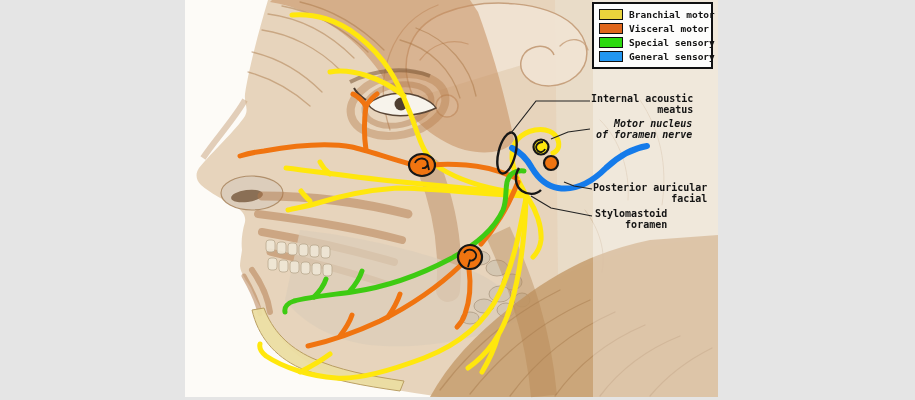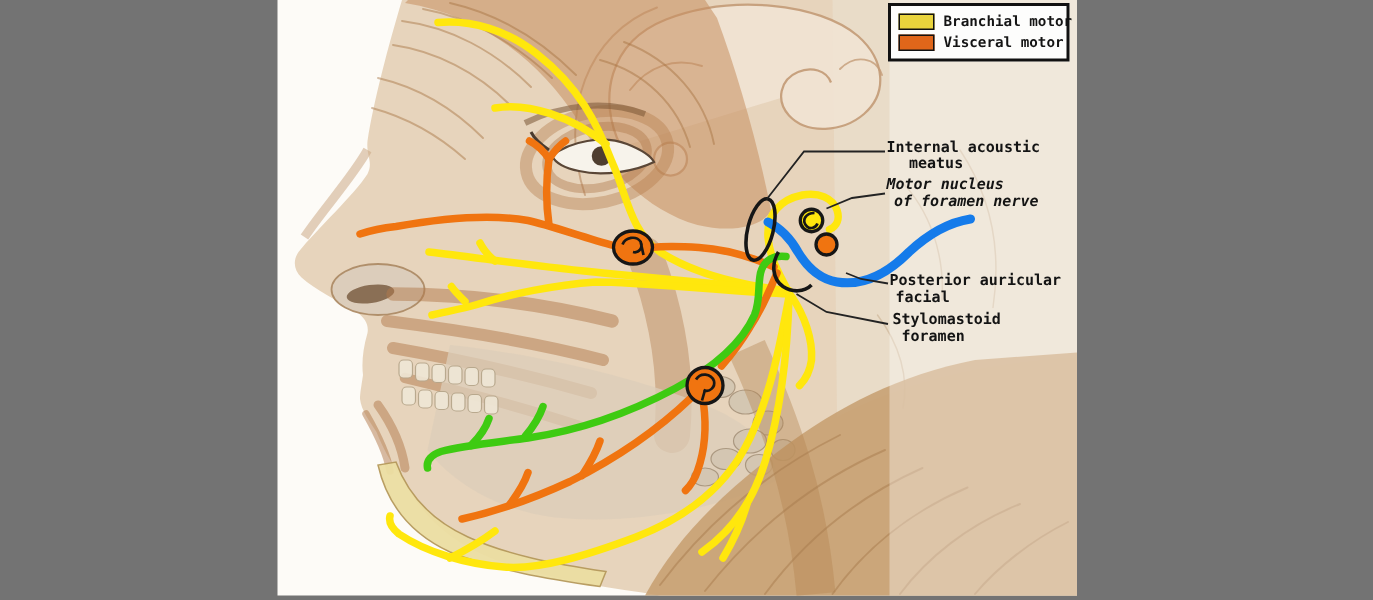--- a/index.html
+++ b/index.html
@@ -1,17 +1,17 @@
 <!DOCTYPE html>
 <html><head>
 <meta charset="utf-8">
 <style>
   html,body{margin:0;padding:0;background:#ffffff;}
-  .stage{position:relative;width:915px;height:400px;background:#737373;overflow:hidden;
-         font-family:"DejaVu Sans Mono","Liberation Mono",monospace;}
+  .stage{position:relative;width:915px;height:400px;background:#e5e5e5;overflow:hidden;
+         font-family:"DejaVu Sans Mono","Liberation Mono",monospace;text-align:right;}
   .stage svg{position:absolute;left:0;top:0;}
   
   .legend{position:absolute;left:592px;top:2px;width:121px;border:2px solid #111;
           background:#fdfdfc;padding:3px 4px 4px 5px;box-sizing:border-box;}
   .legend-row{display:flex;align-items:center;height:14px;}
   .swatch{display:inline-block;width:22px;height:9px;border:1px solid #111;margin-right:6px;flex:0 0 auto;}
   .legend-label{font-size:9.5px;font-weight:bold;color:#141414;white-space:nowrap;letter-spacing:0;}
   
   .ann{position:absolute;color:#141414;font-size:10px;line-height:10.5px;font-weight:bold;white-space:nowrap;}
   .ann .l2{display:block;}
@@ -200,20 +200,28 @@
 
 <div class="legend">
   <div class="legend-row">
     <span class="swatch" style="background-color: rgb(233, 212, 60);"></span>
     <span class="legend-label">Branchial motor</span>
   </div>
   <div class="legend-row">
     <span class="swatch" style="background-color: rgb(224, 102, 26);"></span>
     <span class="legend-label">Visceral motor</span>
   </div>
+  <div class="legend-row">
+    <span class="swatch" style="background-color: rgb(43, 217, 14);"></span>
+    <span class="legend-label">Special sensory</span>
+  </div>
+  <div class="legend-row">
+    <span class="swatch" style="background-color: rgb(33, 150, 240);"></span>
+    <span class="legend-label">General sensory</span>
+  </div>
 </div>
 
 <div class="ann" id="ann-iam">
   <span>Internal acoustic</span>
   <span class="l2">meatus</span>
 </div>
 <div class="ann" id="ann-mn">
   <span>Motor nucleus</span>
   <span class="l2">of foramen nerve</span>
 </div>

